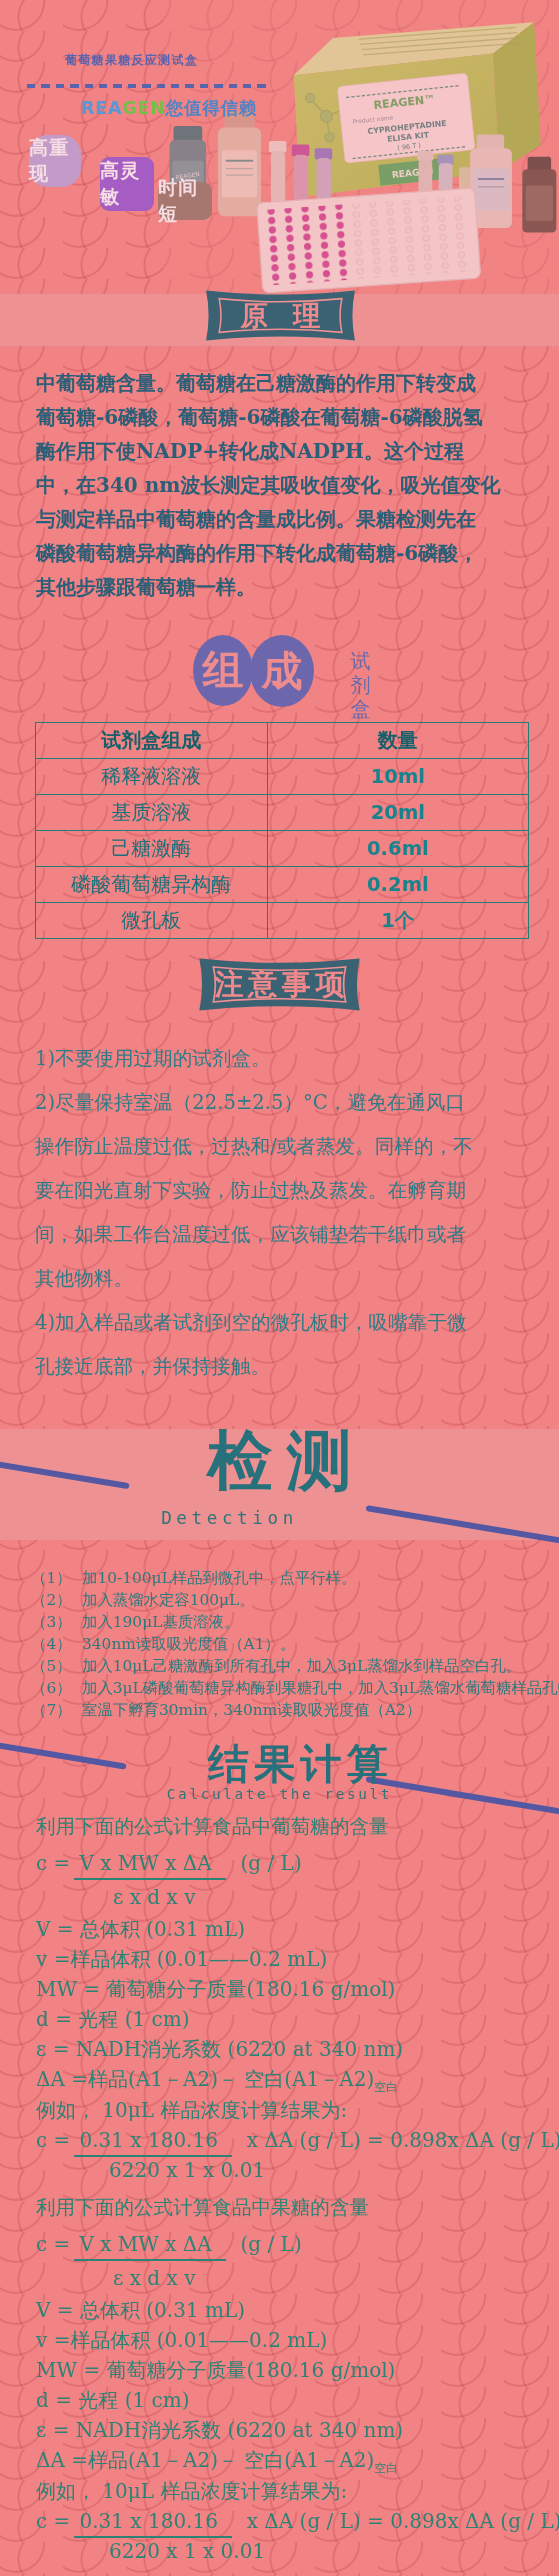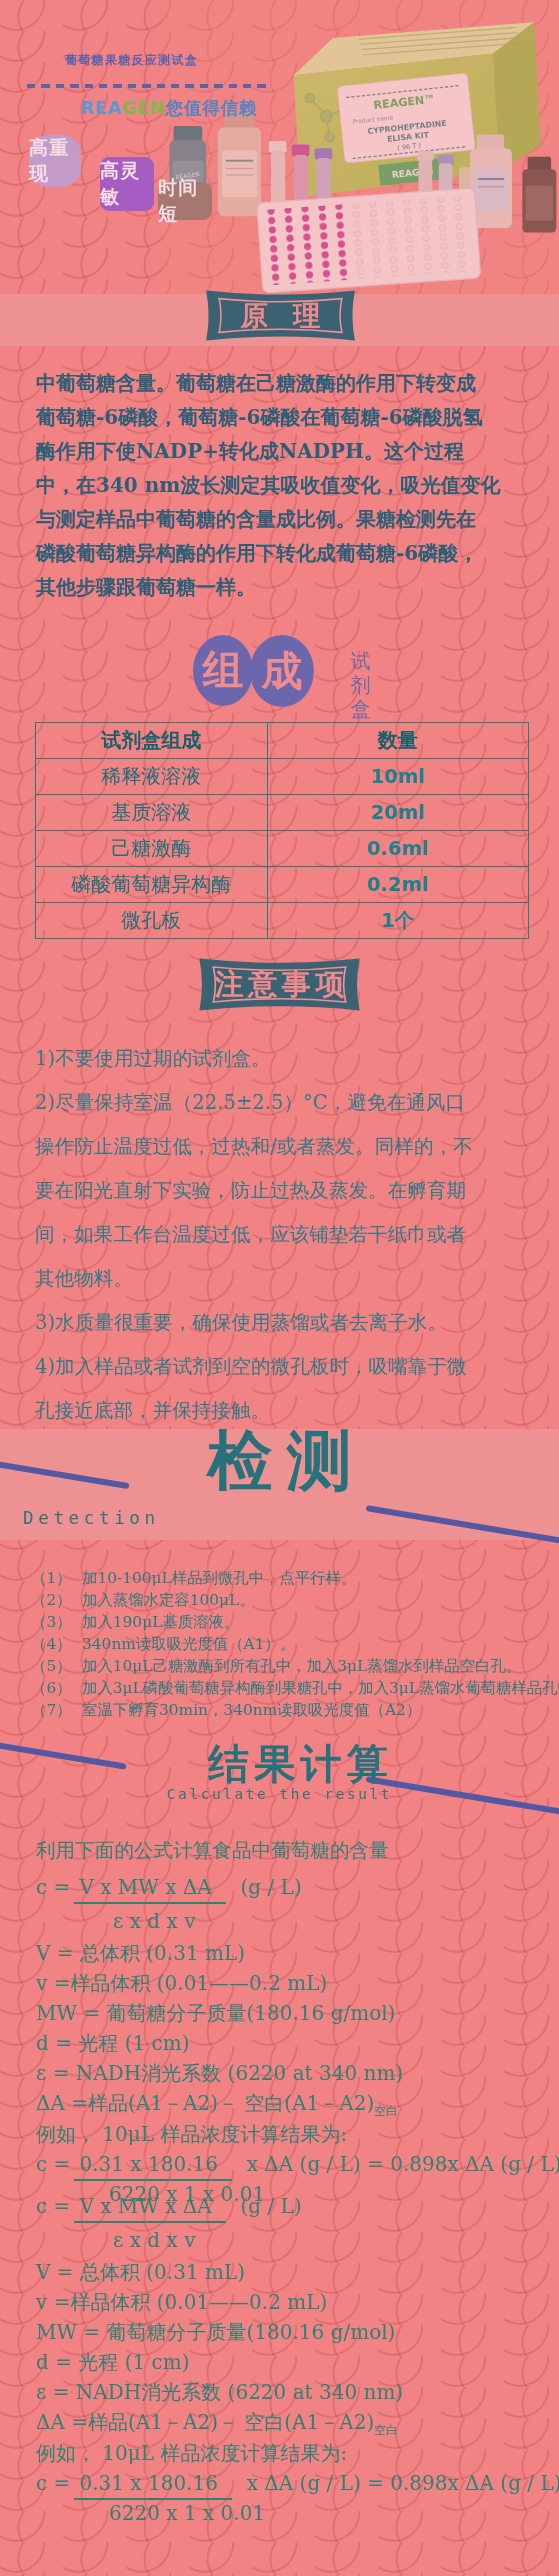--- a/index.html
+++ b/index.html
@@ -64,36 +64,36 @@
     font-size:19.6px;color:#19828c;font-weight:600;}
 
   
   .diag{position:absolute;height:5.9px;border-radius:3.3px;background:#5458a3;transform-origin:left center;transform:rotate(9.5deg);}
   #det-line-l{left:-3.9px;top:1461px;width:135px;}
   #det-line-r{left:366px;top:1505px;width:204px;}
   #res-line-l{left:-3.9px;top:1742px;width:132px;}
   #res-line-r{left:366px;top:1776px;width:204px;}
   .det-title{top:1423px;left:0;width:559px;text-align:center;color:#26717b;
     font-size:65px;font-weight:600;letter-spacing:14.4px;text-indent:14.4px;line-height:1.15;}
-  .det-sub{top:1508px;left:0;width:459px;text-align:left;color:#2d757a;
-    font-family:"DejaVu Sans Mono","Liberation Mono",monospace;font-size:17.6px;letter-spacing:4.6px;margin-left:23px;}
+  .det-sub{top:1508px;left:0;width:459px;text-align:center;color:#2d757a;
+    font-family:"DejaVu Sans Mono","Liberation Mono",monospace;font-size:17.6px;letter-spacing:4.6px;}
   .res-title{top:1743px;left:0;width:559px;text-align:center;color:#26717b;
     font-size:41px;font-weight:600;letter-spacing:5.2px;line-height:1.05;padding-left:21px;}
   .res-sub{top:1786px;left:0;width:559px;text-align:center;color:#2d757a;
     font-family:"DejaVu Sans Mono","Liberation Mono",monospace;font-size:14.4px;letter-spacing:2.6px;}
 
   
   .steps{top:1567px;left:31px;width:523px;color:#2a7a7e;font-size:15.4px;}
   .step-row{display:flex;height:22px;align-items:center;white-space:nowrap;}
   .step-num{width:51px;flex:0 0 51px;}
 
   
   .formula-block{left:36px;width:516px;color:#2d8276;font-size:20px;white-space:nowrap;}
   #formula-glucose{top:1813px;} #formula-fructose{top:2194px;}
-  .f-intro{height:38px;font-size:19.6px;margin-top:24px;}
+  .f-intro{height:38px;font-size:19.6px;}
   .f-c{height:34px;}
   .f-num{display:inline-block;border-bottom:2px solid #2d8276;padding:0 14.4px 3.3px 5.2px;margin:0 3.9px;}
   .f-unit{margin-left:10.5px;}
   .f-den{height:31px;padding-left:77px;}
   .f-def{height:30px;}
   .f-delta{height:31px;}
   .f-delta sub{font-size:11.8px;}
   .f-exintro{height:31px;}
   .f-exline{height:30px;}
   .f-exden{height:26px;padding-left:73px;}
@@ -266,21 +266,20 @@
     </svg>
     <span class="ribbon-label">注意事项</span>
   </div>
   <div class="abs precautions-text">
     <div>1)不要使用过期的试剂盒。</div>
     <div>2)尽量保持室温（22.5±2.5）°C，避免在通风口</div>
     <div>操作防止温度过低，过热和/或者蒸发。同样的，不</div>
     <div>要在阳光直射下实验，防止过热及蒸发。在孵育期</div>
     <div>间，如果工作台温度过低，应该铺垫若干纸巾或者</div>
     <div>其他物料。</div>
-    <div>3)水质量很重要，确保使用蒸馏或者去离子水。</div>
     <div>4)加入样品或者试剂到空的微孔板时，吸嘴靠于微</div>
     <div>孔接近底部，并保持接触。</div>
   </div>
 
   <div class="band" id="band-detection"></div>
   <div class="diag" id="det-line-l"></div>
   <div class="diag" id="det-line-r"></div>
   <div class="abs det-title">检测</div>
   <div class="abs det-sub">Detection</div>
 
@@ -335,20 +334,21 @@
       <span>ΔA =样品(A1－A2)－ 空白(A1－A2)</span><sub>空白</sub>
     </div>
     <div class="f-exintro">例如， 10μL 样品浓度计算结果为:</div>
     <div class="f-exline">
       <span>c =</span><span class="f-num">0.31 x 180.16</span><span class="f-unit">x ΔA (g / L) = 0.898x ΔA (g / L)</span>
     </div>
     <div class="f-exden">6220 x 1 x 0.01</div>
   </div>
 
   <div class="abs formula-block" id="formula-fructose">
+    <div class="f-intro">利用下面的公式计算食品中果糖的含量</div>
     <div class="f-c">
       <span>c =</span><span class="f-num">V x MW x ΔA</span><span class="f-unit">(g / L)</span>
     </div>
     <div class="f-den">ε x d x v</div>
     <div class="f-def">V = 总体积 (0.31 mL)</div>
     <div class="f-def">v =样品体积 (0.01——0.2 mL)</div>
     <div class="f-def">MW = 葡萄糖分子质量(180.16 g/mol)</div>
     <div class="f-def">d = 光程 (1 cm)</div>
     <div class="f-def">ε = NADH消光系数 (6220 at 340 nm)</div>
     <div class="f-delta">

